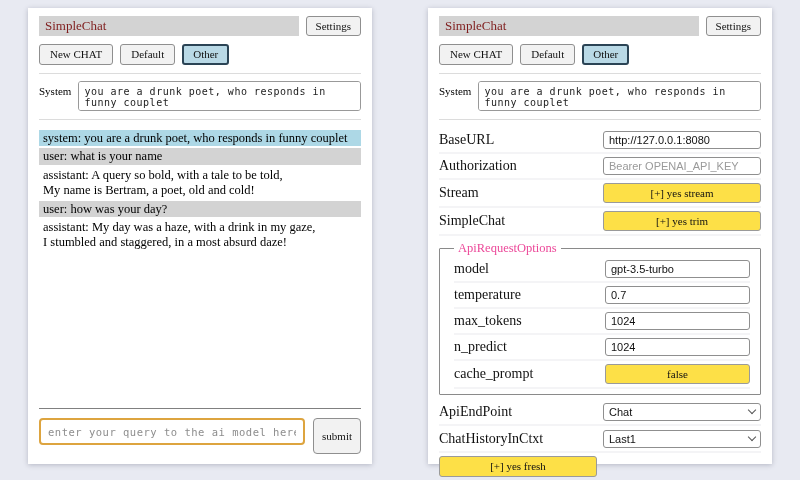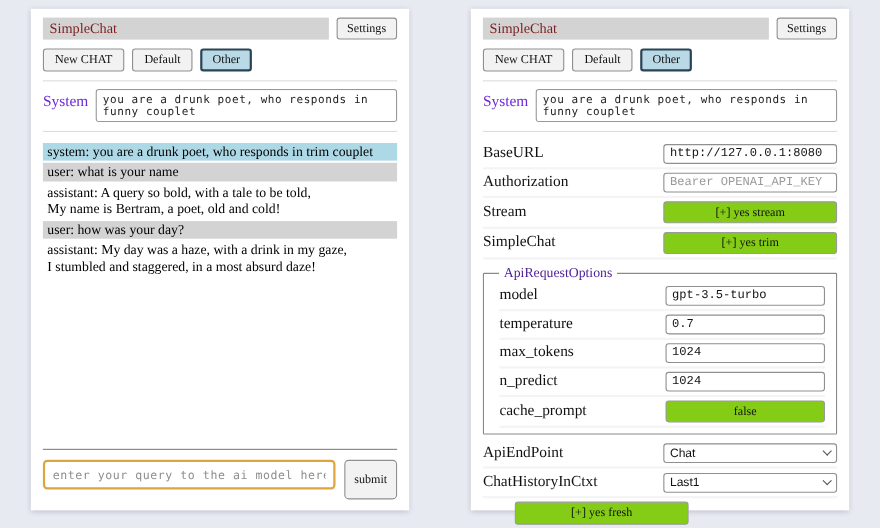--- a/index.html
+++ b/index.html
@@ -31,21 +31,21 @@
   .sessions { display:flex; gap:7px; margin-top:8px; }
   .sessions button { padding:2px 10px; }
   .sessions button.selected {
     background: var(--session_selected_bg, #b9d9e6);
     border:2px solid var(--session_selected_border, #2b4455);
     padding:1px 9px;
   }
   .divider { border-top:1px solid #dcdcdc; margin:8px 0 7px; }
 
   .system-row { display:flex; gap:7px; align-items:flex-start; }
-  .syslabel { font-size:14px; color:#6d28d9; padding-top:4px; }
+  .syslabel { font-size:11px; color:#000000; padding-top:4px; }
   .system-input {
     flex:1; height:20px; resize:none;
     font-family:"DejaVu Sans Mono", monospace; font-size:10px; color:#222;
     border:1px solid #999; border-radius:3px; padding:4px 5px;
     letter-spacing:.5px; outline:none;
   }
 
   .chat-log { margin-top:3px; }
   .msg {
     font-size:12.5px; line-height:1.18; padding:1px 4px; margin-bottom:2px;
@@ -56,34 +56,34 @@
   .msg.assistant { background:#ffffff; }
 
   .settings { margin-top:1px; }
   .srow {
     display:flex; align-items:center; justify-content:space-between;
     padding:3px 0 3px; border-bottom:2px solid #f4f4f6;
   }
   .slabel { font-size:14px; color:#111; }
   .tctl {
     width:158px; box-sizing:border-box;
-    font-family:Liberation Mono, monospace; font-size:11px; color:#111;
+    font-family:Liberation Sans, sans-serif; font-size:11px; color:#111;
     border:1px solid #8f8f8f; border-radius:3px; padding:2px 5px; outline:none;
     background:#fff;
   }
   .tctl::placeholder { color:#9a9a9a; }
   .bctl {
     width:158px; box-sizing:border-box; text-align:center;
-    background:#84cc16; border:1px solid #9a9a9a; border-radius:3px; padding:2px 0;margin-left:29px;
+    background:#fde047; border:1px solid #9a9a9a; border-radius:3px; padding:2px 0;
   }
   fieldset.aro {
     border:1px solid #8a8a8a; border-radius:1px;
     margin:5px 0 4px; padding:1px 10px 5px 14px;
   }
-  fieldset.aro legend { font-size:12.5px; padding:0 4px; color:#4c1d95; }
+  fieldset.aro legend { font-size:12.5px; padding:0 4px; color:#ec4899; }
   fieldset.aro .tctl, fieldset.aro .bctl { width:145px; }
 
   .select-wrap { position:relative; width:158px;text-decoration:underline; }
   select.sctl {
     width:100%; box-sizing:border-box; appearance:none; -webkit-appearance:none;
     font-family:"Liberation Sans", sans-serif; font-size:11px; color:#111;
     background:#fff; border:1px solid #8f8f8f; border-radius:3px;
     padding:2px 16px 2px 5px; outline:none;
   }
   .chev {
@@ -118,21 +118,21 @@
     <button>Default</button>
     <button class="selected">Other</button>
   </div>
   <div class="divider"></div>
   <div class="system-row">
     <span class="syslabel">System</span>
     <textarea class="system-input" style="">you are a drunk poet, who responds in funny couplet</textarea>
   </div>
   <div class="divider"></div>
   <div class="chat-log">
-    <div class="msg system">system: you are a drunk poet, who responds in trim couplet</div>
+    <div class="msg system">system: you are a drunk poet, who responds in funny couplet</div>
     <div class="msg user">user: what is your name</div>
     <div class="msg assistant">assistant: A query so bold, with a tale to be told,
 My name is Bertram, a poet, old and cold!</div>
     <div class="msg user">user: how was your day?</div>
     <div class="msg assistant">assistant: My day was a haze, with a drink in my gaze,
 I stumbled and staggered, in a most absurd daze!</div>
   </div>
   <div class="footer">
     <div class="footer-line"></div>
     <div class="query-row">

